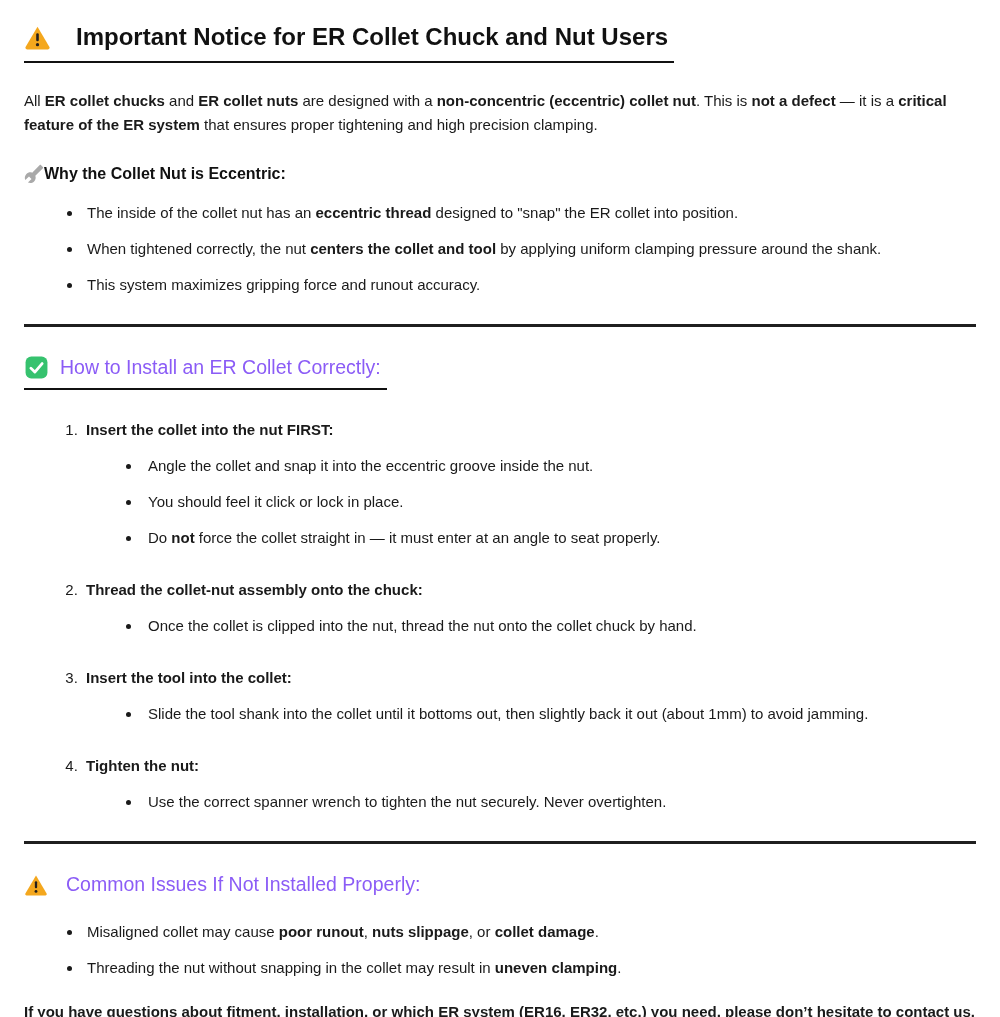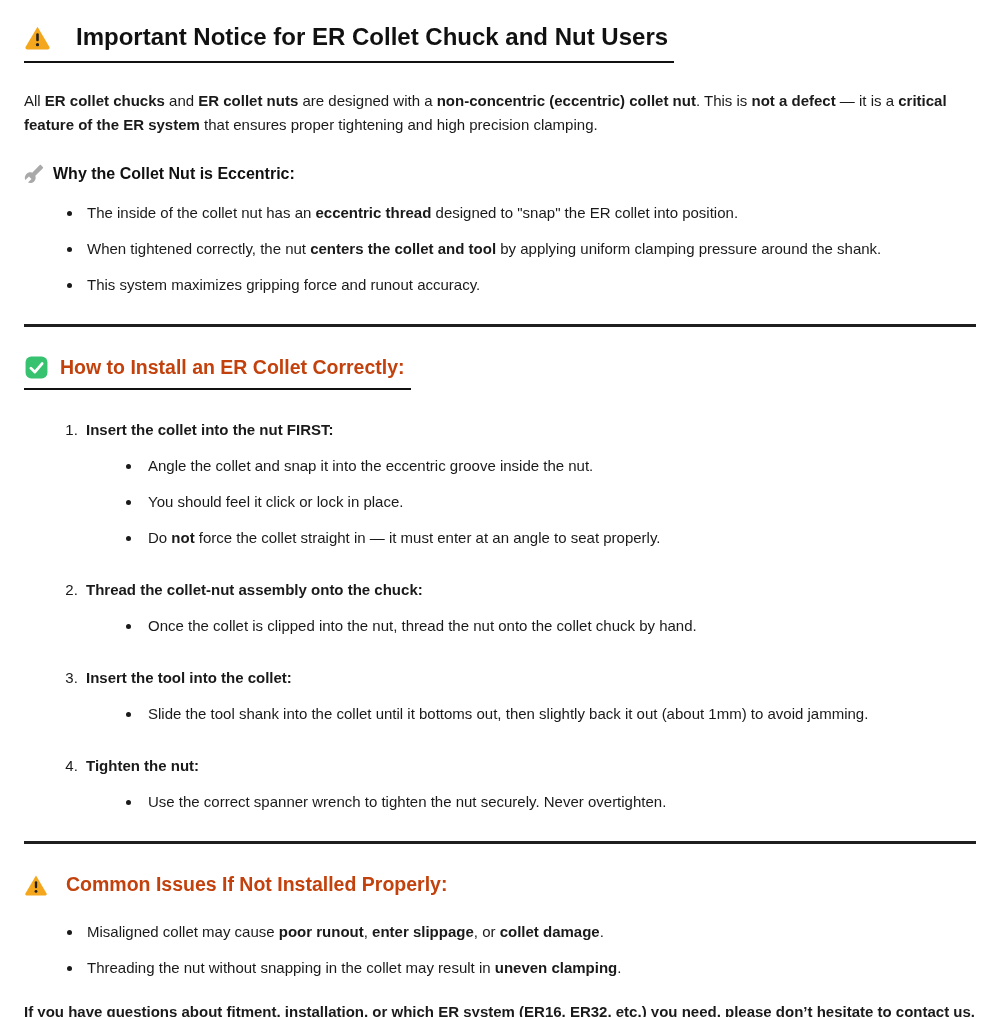--- a/index.html
+++ b/index.html
@@ -27,36 +27,35 @@
   .underlined-head {
     display: inline-flex;
     align-items: center;
     gap: 25px;
     border-bottom: 2.5px solid #111;
     padding-bottom: 5px;
     padding-right: 6px;
   }
   h2.section-head {
     font-size: 19.5px;
-    font-weight: 700;
-    color: #c2410c;
+    font-weight: 400;
+    color: #8b5cf6;
   }
   h2 .underlined-head { border-bottom-width: 2px; gap: 11px; }
   .plain-head {
     display: inline-flex;
     align-items: center;
     gap: 18px;
   }
   h3.sub-head {
     font-size: 16px;
     font-weight: 700;
     color: #111;
     display: flex;
     align-items: center;
-    gap: 9px;
     margin-top: 24px;
     margin-bottom: 10px;
   }
   .icon { display: inline-flex; align-items: center; flex: 0 0 auto; }
   
   p.body-text { margin-top: 22px; }
   
   ul.top-bullets {
     list-style: disc outside;
     padding-left: 59px;
@@ -177,20 +176,20 @@
         <svg width="24" height="24" viewBox="0 0 24 24" aria-hidden="true">
           <path d="M12 2.4 L22.6 20.4 a1.5 1.5 0 0 1 -1.3 2.2 H2.7 a1.5 1.5 0 0 1 -1.3 -2.2 Z" stroke-linejoin="round" fill="#F4A71D"></path>
           <rect x="10.85" y="8.2" width="2.3" height="7.1" rx="1.1" fill="#241f1c"></rect>
           <circle cx="12" cy="18.4" r="1.45" fill="#241f1c"></circle>
         </svg>
       </span>
       <span>Common Issues If Not Installed Properly:</span>
     </span>
   </h2>
   <ul class="top-bullets">
-    <li><span>Misaligned collet may cause </span><span style="font-weight: 700; text-align: center;">poor runout</span><span>, </span><span style="font-weight: 700;">enter slippage</span><span>, or </span><span style="font-weight: 700;">collet damage</span><span>.</span></li>
+    <li><span>Misaligned collet may cause </span><span style="font-weight: 700; text-align: center;">poor runout</span><span>, </span><span style="font-weight: 700;">nuts slippage</span><span>, or </span><span style="font-weight: 700;">collet damage</span><span>.</span></li>
     <li><span>Threading the nut without snapping in the collet may result in </span><span style="font-weight: 700;">uneven clamping</span><span>.</span></li>
   </ul>
 
   <p class="closing">If you have questions about fitment, installation, or which ER system (ER16, ER32, etc.) you need, please don’t hesitate to contact us.</p>
   <p class="thanks">Thank you for choosing our precision tooling products!</p>
 
 </div>
 
 </body></html>

